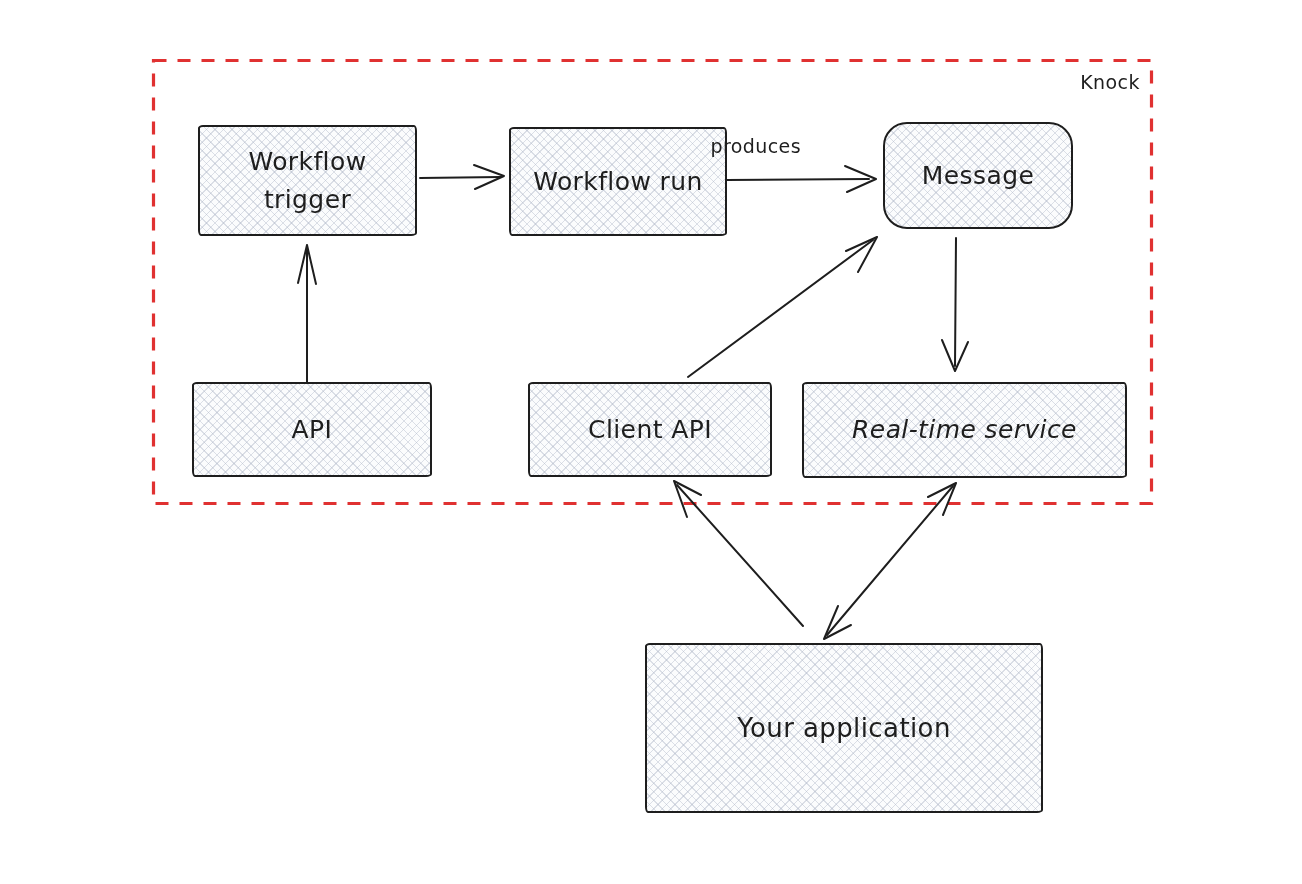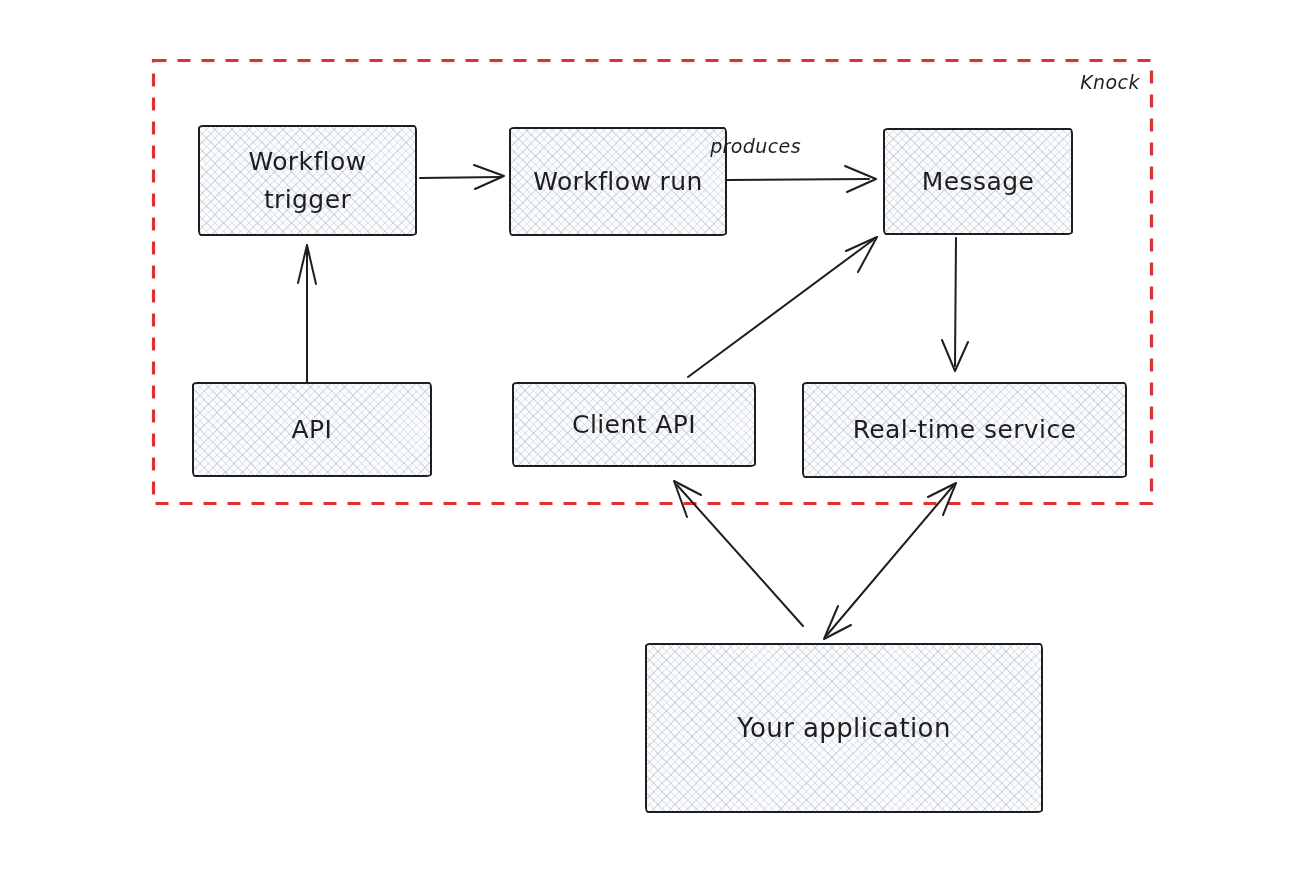--- a/index.html
+++ b/index.html
@@ -45,33 +45,32 @@
     font-size: 25px;
     letter-spacing: 0.4px;
     line-height: 1.5;
     color: #1e1e1e;
   }
   .node .label { display: inline-block; }
 
   .node-workflow-trigger { left: 198px; top: 125px; width: 219px; height: 111px; }
   .node-workflow-trigger .label { max-width: 135px; }
   .node-workflow-run     { left: 509px; top: 127px; width: 218px; height: 109px; white-space: nowrap; }
-  .node-message          { left: 883px; top: 128px; width: 190px; height: 107px; white-space: nowrap; }
+  .node-message          { left: 883px; top: 122px; width: 190px; height: 107px; white-space: nowrap; border-radius: 24px; }
   .node-api              { left: 192px; top: 382px; width: 240px; height: 95px;  white-space: nowrap; }
-  .node-client-api       { left: 512px; top: 382px; width: 244px; height: 85px;  white-space: nowrap; }
-  .node-realtime-service { left: 802px; top: 382px; width: 325px; height: 96px;  white-space: nowrap; }
+  .node-client-api       { left: 528px; top: 382px; width: 244px; height: 95px;  white-space: nowrap; }
+  .node-realtime-service { left: 802px; top: 382px; width: 325px; height: 96px;  white-space: nowrap; font-style: italic; }
   .node-your-application { left: 645px; top: 643px; width: 398px; height: 170px; white-space: nowrap; font-size: 26px; }
 
   .float-label {
     position: absolute;
     color: #1e1e1e;
     font-size: 19px;
     letter-spacing: 0.4px;
     white-space: nowrap;
-    font-style: italic;
   }
   .label-knock    { left: 1078px; top: 71px;  width: 64px;  text-align: center; }
   .label-produces { left: 701px;  top: 135px; width: 100px; text-align: right; }
 </style>
 </head>
 <body>
 
 <div class="canvas">
 
   <svg class="edges-layer" viewBox="0 0 1302 884" xmlns="http://www.w3.org/2000/svg">

